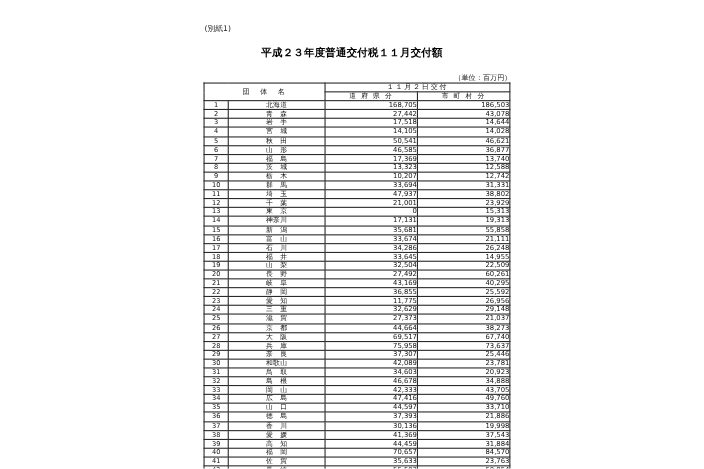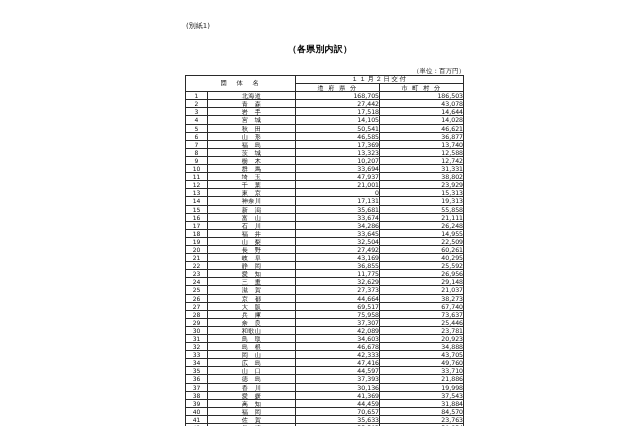--- a/index.html
+++ b/index.html
@@ -148,21 +148,21 @@
   }
 </style>
 </head>
 <body>
 
 <div class="page">
 
   <div class="sheet-label">(別紙1)</div>
 
   <div class="title-block">
-    <div class="title-sub">（各県別内訳）</div>
+    <div class="title-main">平成２３年度普通交付税１１月交付額</div>
   </div>
 
   <div class="unit-note">（単位：百万円）</div>
 
   <div class="table-wrap">
     <table class="grant">
       <colgroup>
         <col class="c-no">
         <col class="c-name">
         <col class="c-pref">

